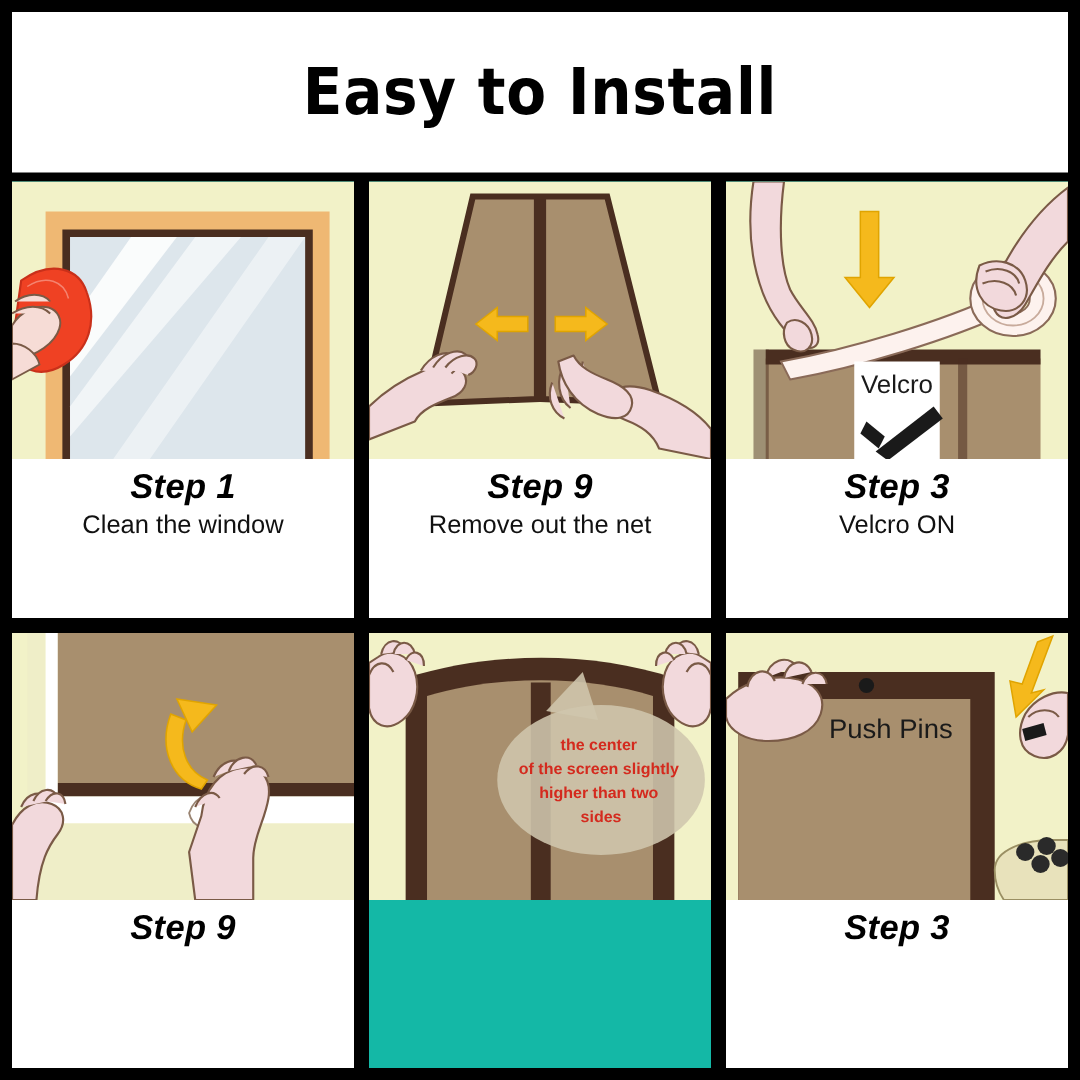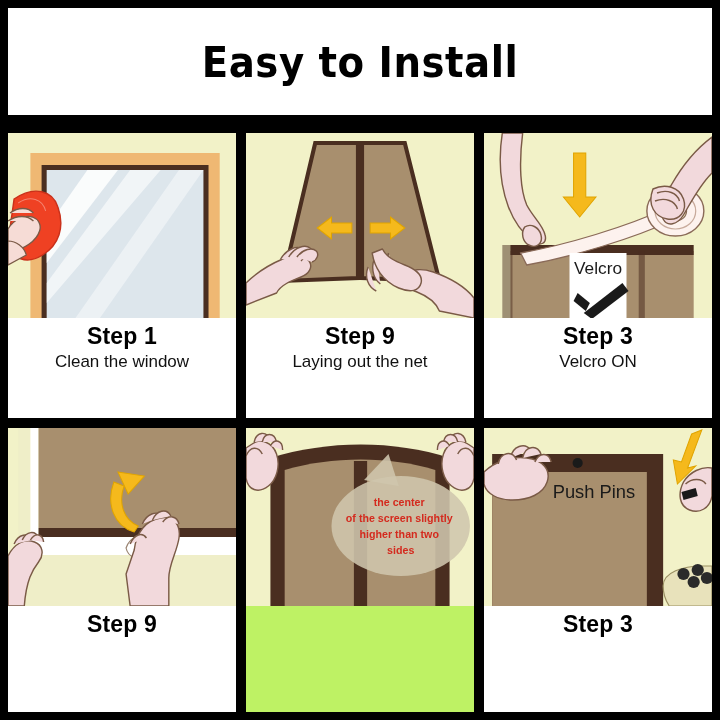--- a/index.html
+++ b/index.html
@@ -10,21 +10,21 @@
     overflow:hidden;
   }
   .sheet{
     position:relative;
     width:720px;height:720px;
     background:#000;
     box-sizing:border-box;
     padding:8px;
     display:flex;
     flex-direction:column;
-    gap:18px;
+    gap:6px;
   }
   
   .title-bar{
     background:#ffffff;
     height:107px;
     display:flex;
     align-items:center;
     justify-content:center;
     flex:0 0 auto;
   }
@@ -38,21 +38,21 @@
   
   .grid{
     flex:1 1 auto;
     display:grid;
     grid-template-columns:1fr 1fr 1fr;
     grid-template-rows:1fr 1fr;
     gap:10px;
     min-height:0;
   }
   .panel{
-    background:#bef264;
+    background:#14b8a6;
     display:flex;
     flex-direction:column;
     min-width:0;min-height:0;
     overflow:hidden;
   }
   .art{
     position:relative;
     flex:0 0 185px;
     background:#f2f2c8;
     overflow:hidden;
@@ -66,20 +66,21 @@
     display:flex;
     flex-direction:column;
     align-items:center;
   }
   .step-label{
     font-weight:bold;
     font-size:23px;
     color:#000;
     line-height:1.15;
     letter-spacing:.2px;
+    font-style:italic;
   }
   .step-desc{
     font-size:17px;
     color:#111;
     line-height:1.12;
     margin-top:3px;
     padding:0 3px;
   }
   svg{display:block;}
 </style>
@@ -157,21 +158,21 @@
             <path d="M134 118 C130 128 132 140 140 146"></path>
             <path d="M128 122 C122 132 124 145 132 151"></path>
             <path d="M140 120 C138 130 140 140 148 145"></path>
             <path d="M120 134 C116 144 120 154 128 158"></path>
             <path d="M124 120 C126 134 134 148 150 155 C162 160 170 158 172 150 C174 142 166 136 156 132 C146 128 138 124 134 116 Z"></path>
           </g>
         </svg>
       </div>
       <div class="caption">
         <div class="step-label">Step 9</div>
-        <div class="step-desc">Laying out the net</div>
+        <div class="step-desc">Remove out the net</div>
       </div>
     </div>
 
     <div class="panel">
       <div class="art">
         <svg viewBox="0 0 224 185" width="100%" height="100%" preserveAspectRatio="none">
           <rect x="0" y="0" width="224" height="185" fill="#f2f2c8"></rect>
 
           <rect x="26" y="118" width="180" height="67" fill="#a88f6e"></rect>
           <rect x="26" y="112" width="180" height="10" fill="#4a2e20"></rect>

